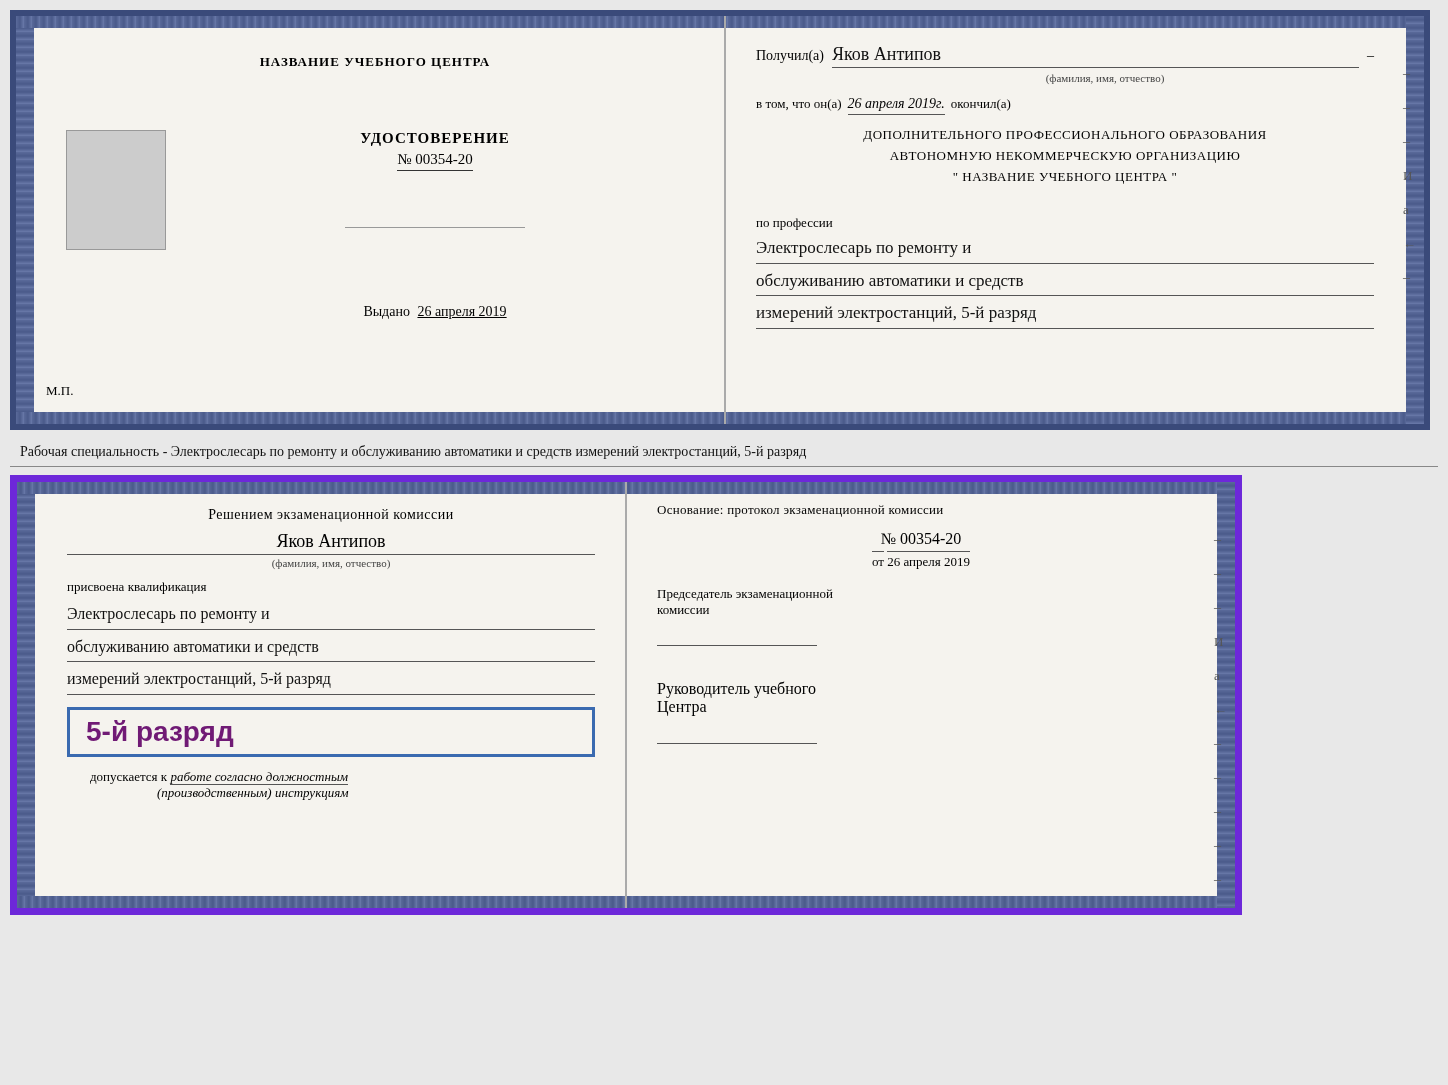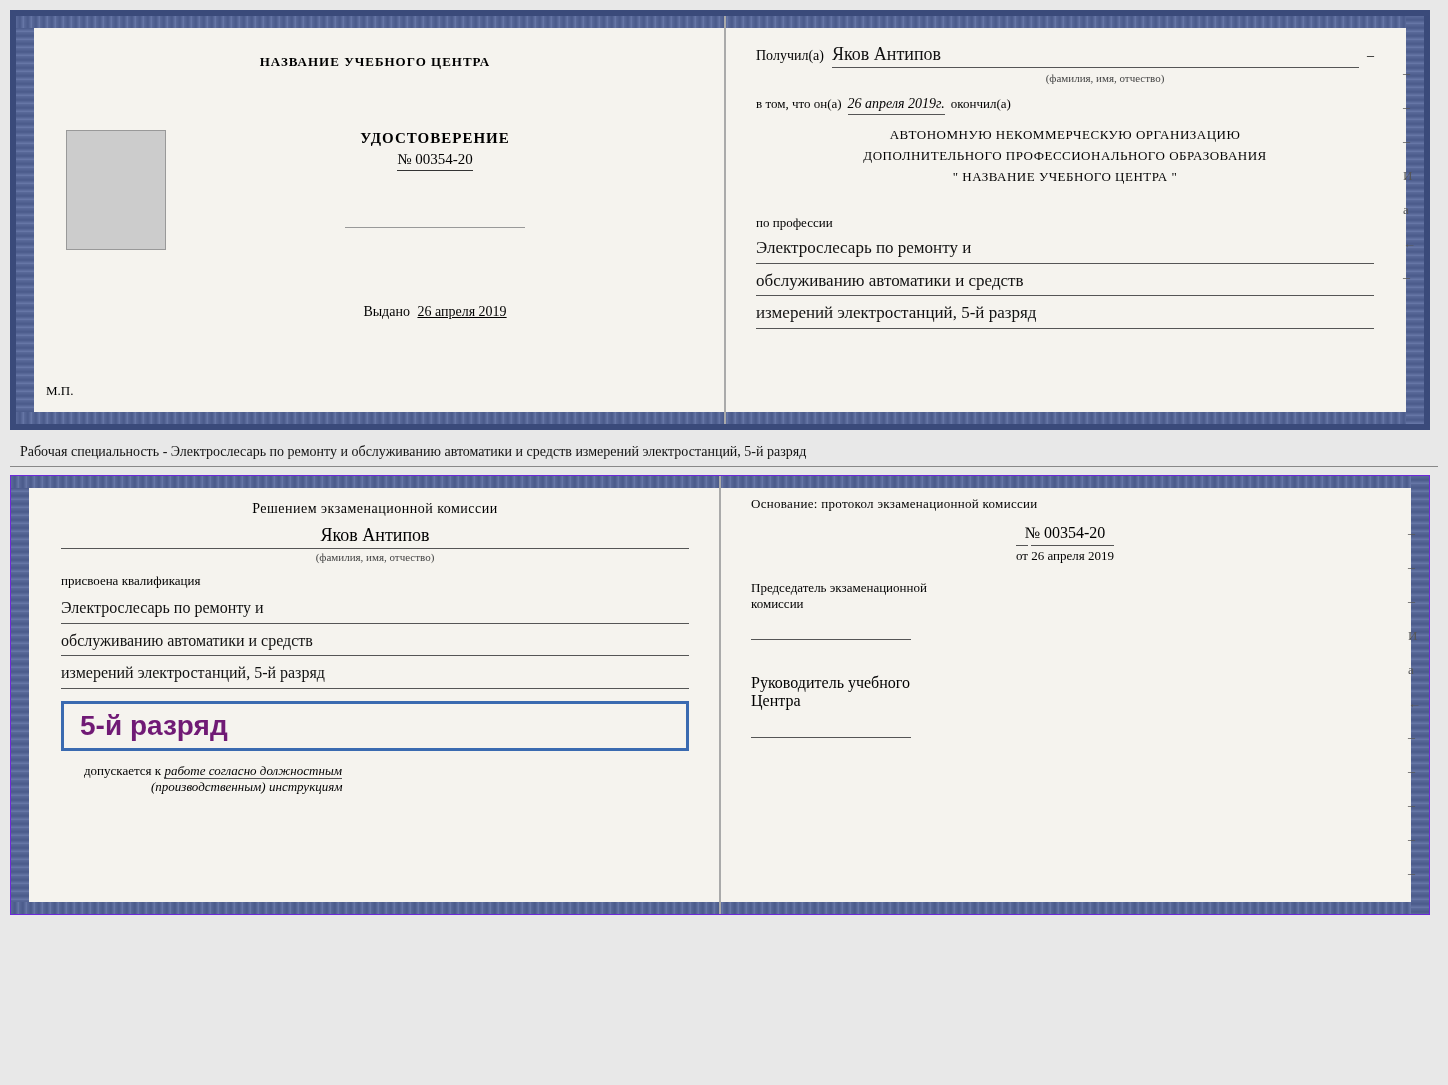--- a/index.html
+++ b/index.html
@@ -220,23 +220,23 @@
     .between-text {
       padding: 6px 10px;
       font-size: 14px;
       color: #111;
       border-bottom: 1px solid #888;
     }
 
     
     .cert-book-bottom {
       display: flex;
-      border: 1px solid #6d28d9;
+      border: 7px solid #6d28d9;
       background: #f5f3ee;
-      width: 1420px;
+      width: 1232px;
       min-height: 440px;
       position: relative;
     }
 
     .cert-bottom-left {
       flex: 1;
       padding: 25px 30px 20px 50px;
       border-right: 2px solid #aaa;
       display: flex;
       flex-direction: column;
@@ -412,22 +412,22 @@
       </div>
       <div class="fio-subtext">(фамилия, имя, отчество)</div>
 
       <div class="vtom-line">
         <span>в том, что он(а)</span>
         <span class="vtom-date-handwritten">26 апреля 2019г.</span>
         <span>окончил(а)</span>
       </div>
 
       <div class="org-block">
+        <div>ДОПОЛНИТЕЛЬНОГО ПРОФЕССИОНАЛЬНОГО ОБРАЗОВАНИЯ</div>
         <div>АВТОНОМНУЮ НЕКОММЕРЧЕСКУЮ ОРГАНИЗАЦИЮ</div>
-        <div>ДОПОЛНИТЕЛЬНОГО ПРОФЕССИОНАЛЬНОГО ОБРАЗОВАНИЯ</div>
         <div>" НАЗВАНИЕ УЧЕБНОГО ЦЕНТРА "</div>
       </div>
 
       <div class="po-professii">по профессии</div>
       <span class="profession-handwritten">Электрослесарь по ремонту и</span>
       <span class="profession-handwritten">обслуживанию автоматики и средств</span>
       <span class="profession-handwritten">измерений электростанций, 5-й разряд</span>
 
       <div class="right-side-marks">
         <span class="dash-mark">–</span>

